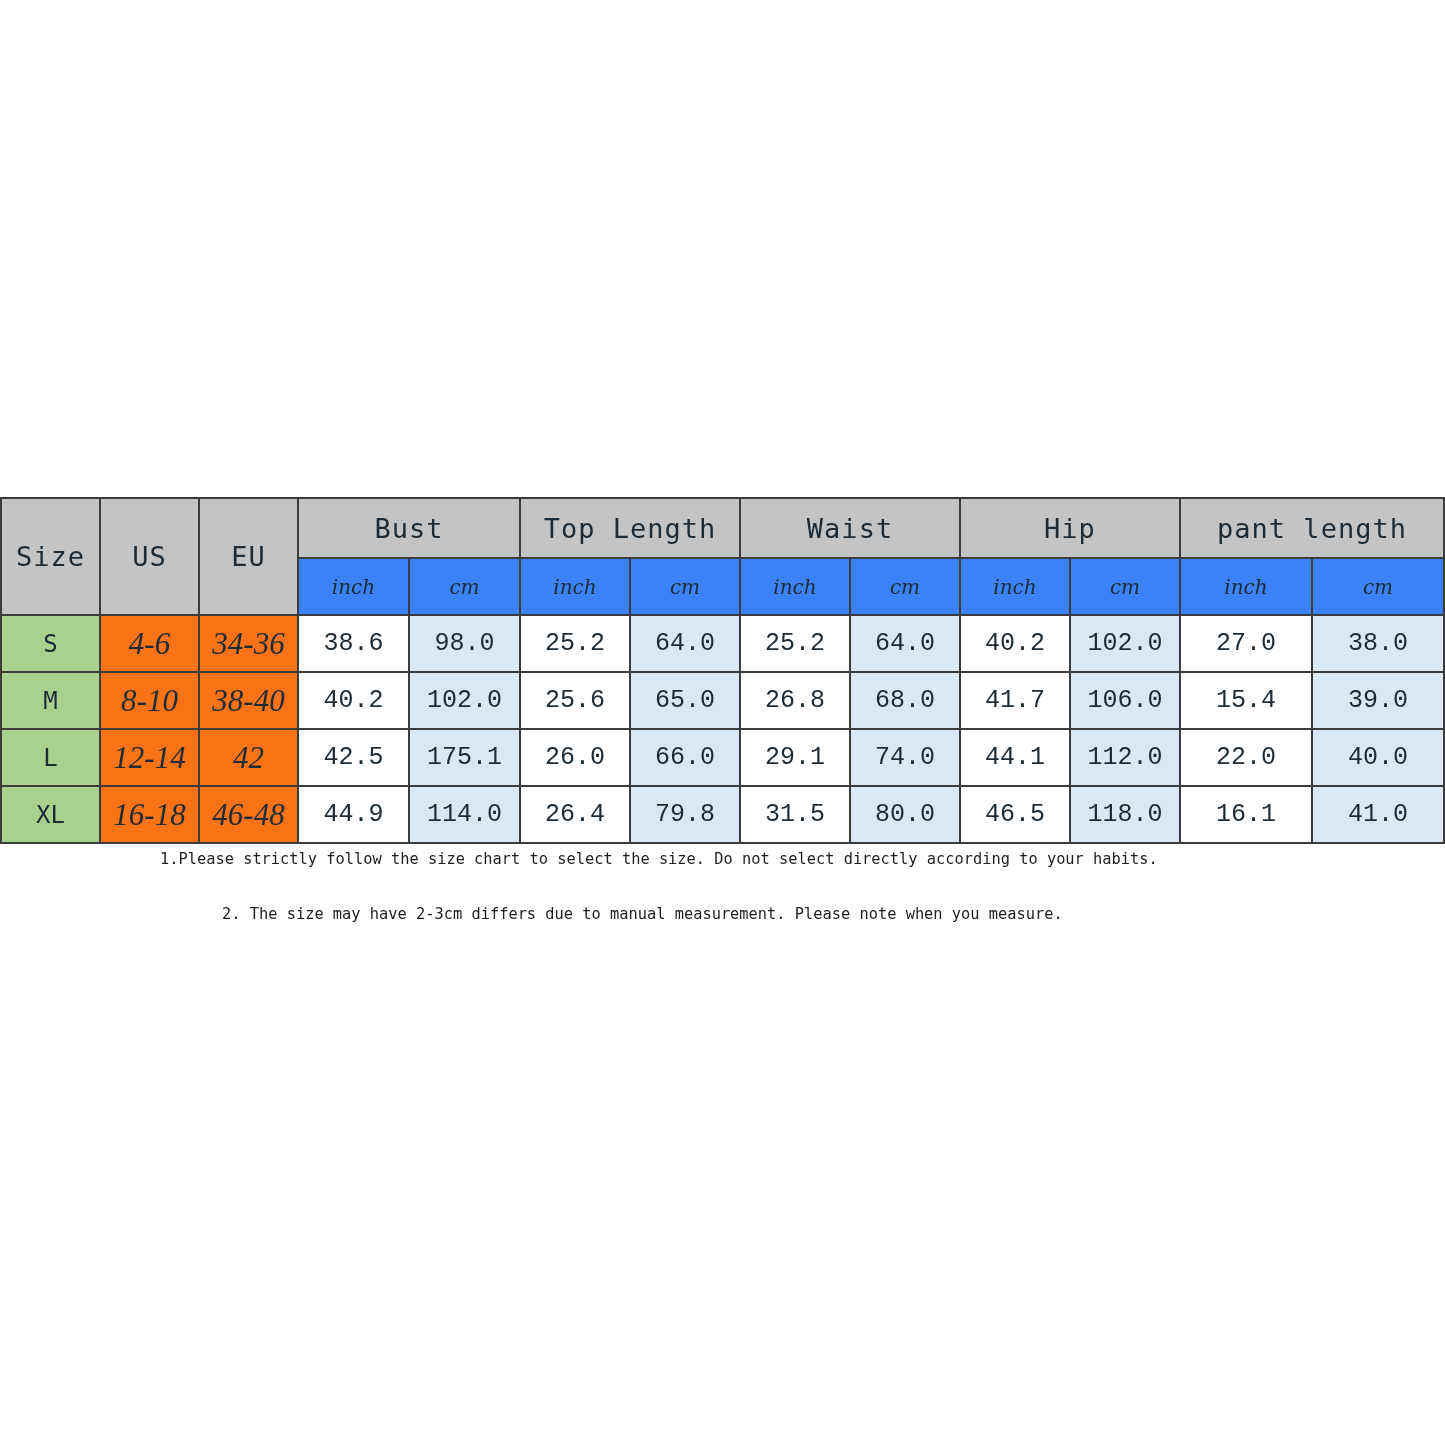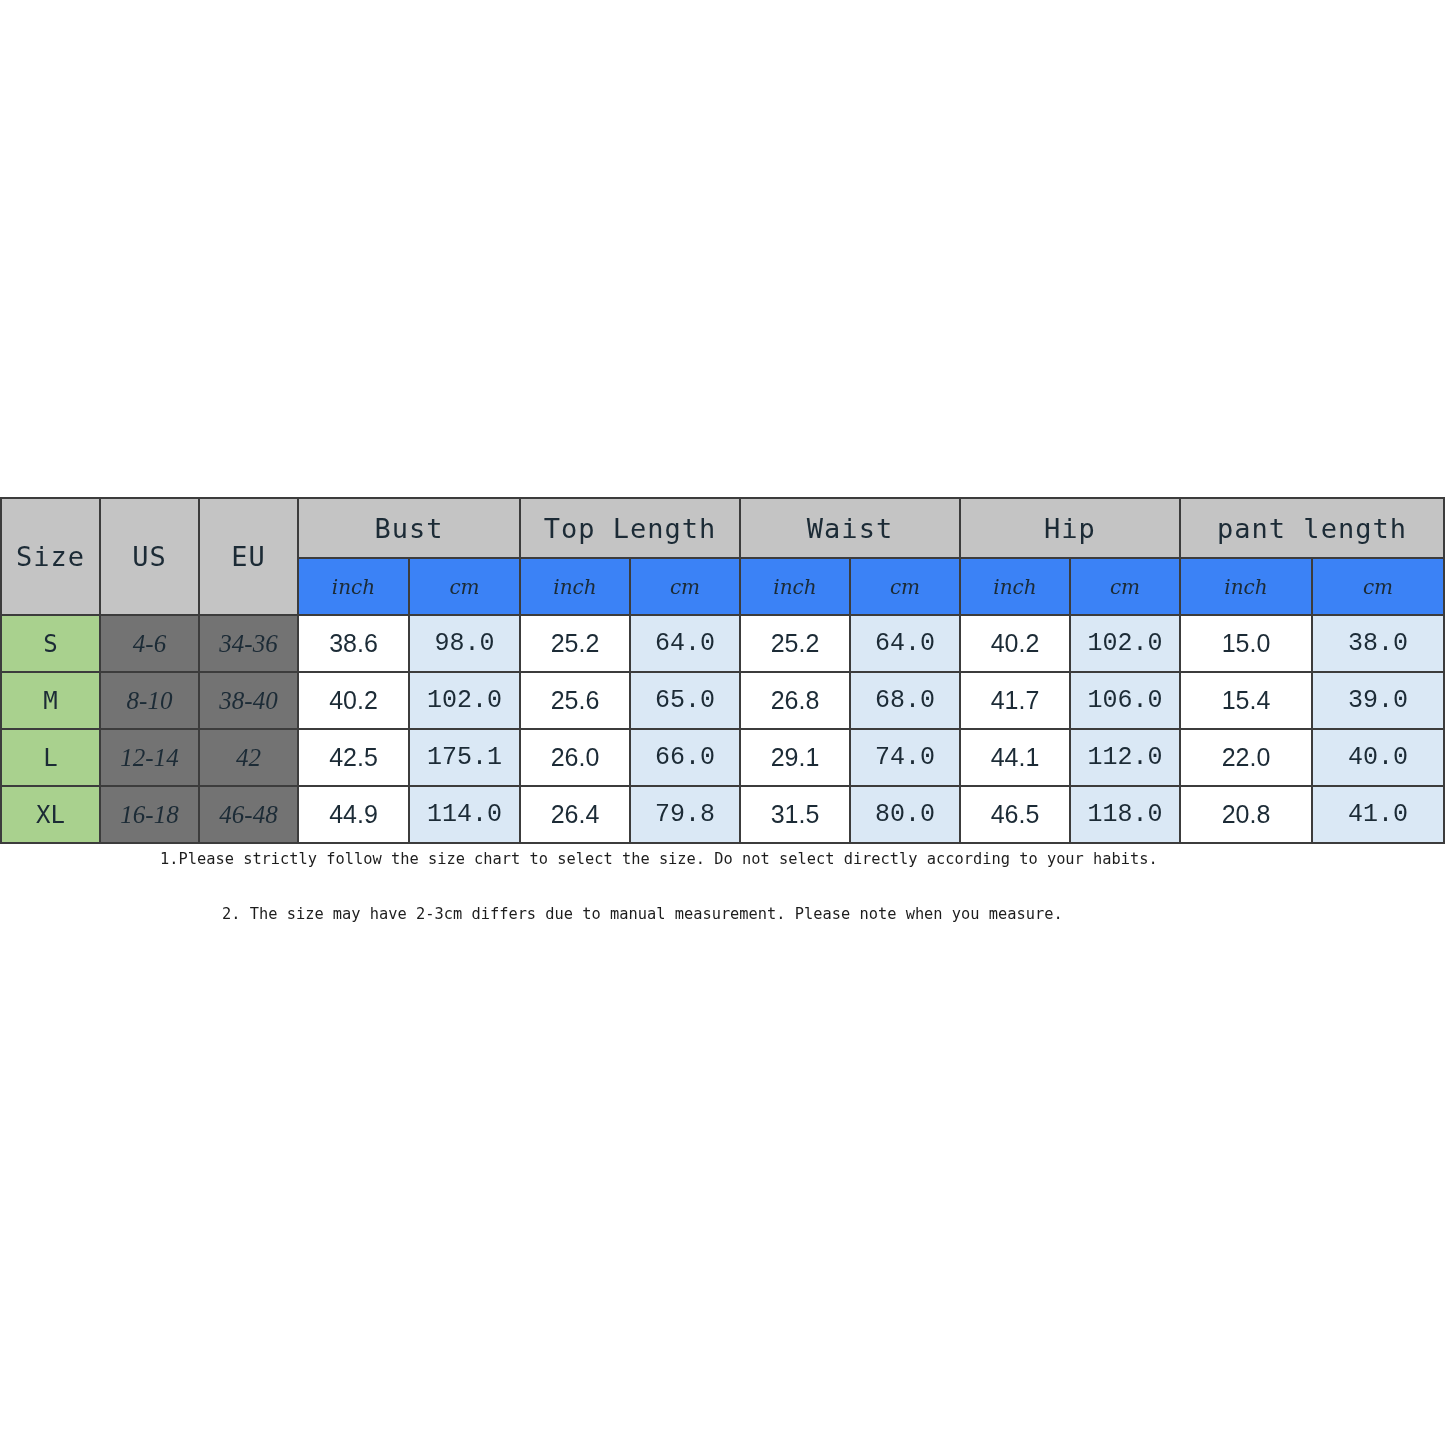--- a/index.html
+++ b/index.html
@@ -61,30 +61,30 @@
   
   tbody tr { height: 57px; }
 
   td.c-size {
     background: #a9d18e;
     font-family: "DejaVu Sans Mono", "Liberation Mono", monospace;
     font-size: 24px;
     color: #1d3b1d;
   }
   td.c-us, td.c-eu {
-    background: #737373;
+    background: #f97316;
     font-family: "Liberation Serif", "DejaVu Serif", serif;
     font-style: italic;
     font-weight: bold;
-    font-size: 25px;
+    font-size: 31px;
     color: #121f2e;
   }
   td.c-inch {
     background: #ffffff;
-    font-family: Liberation Sans, sans-serif;
+    font-family: Liberation Mono, monospace;
     font-size: 25px;
     color: #1c2b36;
   }
   td.c-cm {
     background: #dae8f5;
     font-family: Liberation Mono, monospace;
     font-size: 25px;
     color: #1c2b36;
   }
 
@@ -157,21 +157,21 @@
         <td class="c-us">4-6</td>
         <td class="c-eu">34-36</td>
         <td class="c-inch">38.6</td>
         <td class="c-cm">98.0</td>
         <td class="c-inch">25.2</td>
         <td class="c-cm">64.0</td>
         <td class="c-inch">25.2</td>
         <td class="c-cm">64.0</td>
         <td class="c-inch">40.2</td>
         <td class="c-cm">102.0</td>
-        <td class="c-inch">15.0</td>
+        <td class="c-inch">27.0</td>
         <td class="c-cm">38.0</td>
       </tr>
       <tr>
         <td class="c-size">M</td>
         <td class="c-us">8-10</td>
         <td class="c-eu">38-40</td>
         <td class="c-inch">40.2</td>
         <td class="c-cm">102.0</td>
         <td class="c-inch">25.6</td>
         <td class="c-cm">65.0</td>
@@ -202,21 +202,21 @@
         <td class="c-us">16-18</td>
         <td class="c-eu">46-48</td>
         <td class="c-inch">44.9</td>
         <td class="c-cm">114.0</td>
         <td class="c-inch">26.4</td>
         <td class="c-cm">79.8</td>
         <td class="c-inch">31.5</td>
         <td class="c-cm">80.0</td>
         <td class="c-inch">46.5</td>
         <td class="c-cm">118.0</td>
-        <td class="c-inch">20.8</td>
+        <td class="c-inch">16.1</td>
         <td class="c-cm">41.0</td>
       </tr>
     </tbody>
   </table>
 </div>
 
 <div class="notes">
   <div class="note-line note-1">1.Please strictly follow the size chart to select the size. Do not select directly according to your habits.</div>
   <div class="note-line note-2">2. The size may have 2-3cm differs due to manual measurement. Please note when you measure.</div>
 </div>

